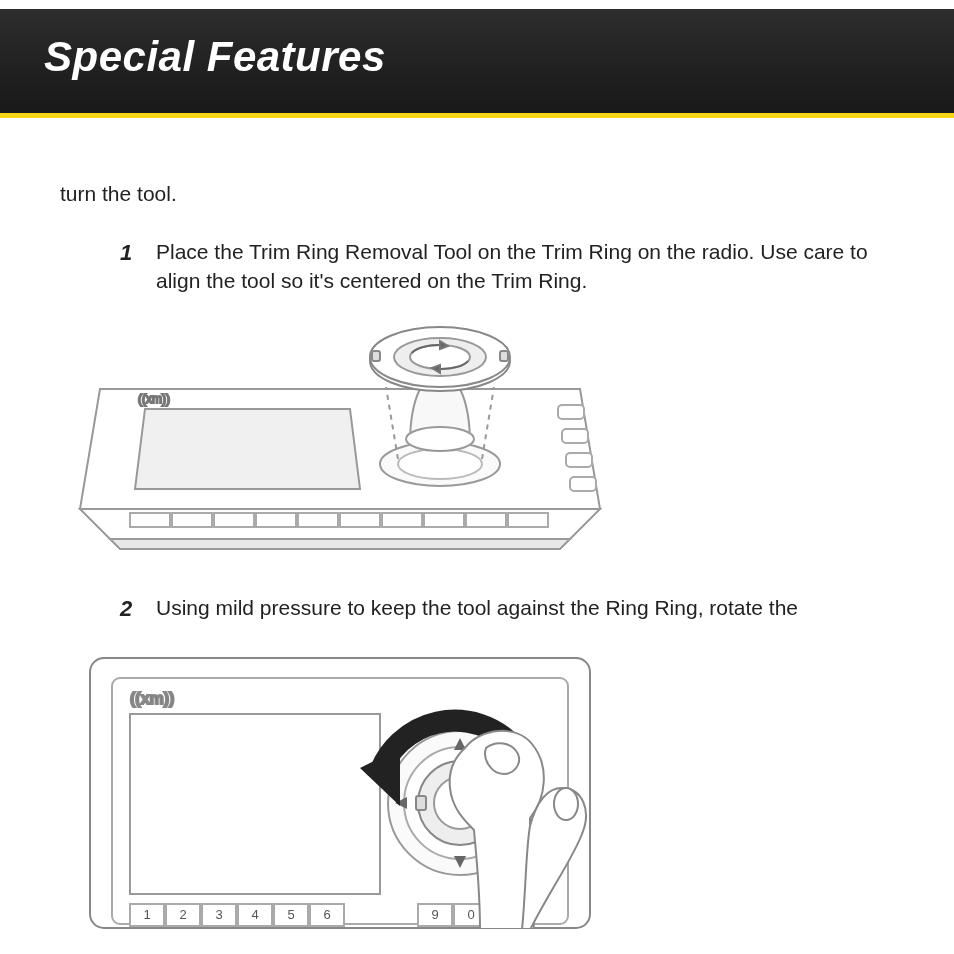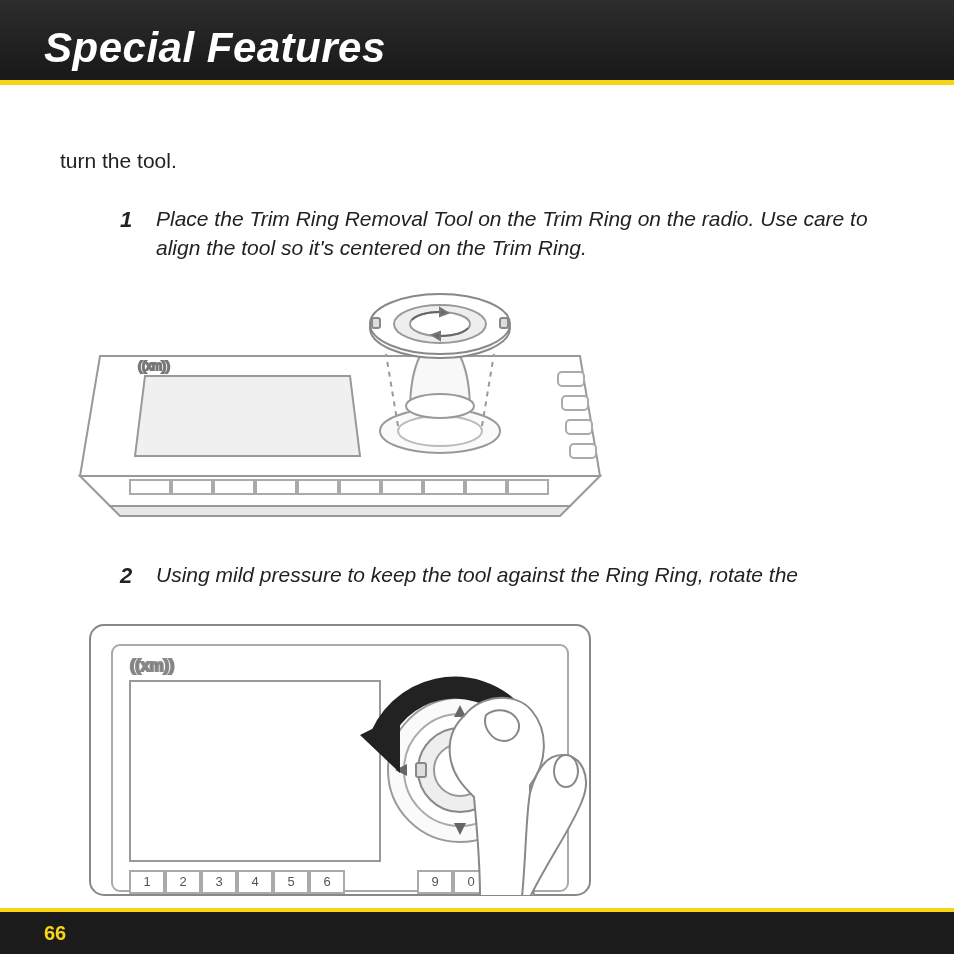--- a/index.html
+++ b/index.html
@@ -1,31 +1,32 @@
 <!DOCTYPE html>
 <html><head>
 <meta charset="utf-8">
 <style>
   * { box-sizing: border-box; margin: 0; padding: 0; }
   html, body { width: 954px; height: 954px; font-family: Arial, Helvetica, sans-serif; background: #fff; }
   .page { width: 954px; height: 954px; position: relative; display: flex; flex-direction: column; }
   .header {
     background: linear-gradient(#2d2d2d, #1a1a1a 90%);
     border-bottom: 5px solid #f7d416;
-    padding: 24px 0 8px 44px;
+    padding: 24px 0 32px 44px;
+    margin-top: 9px;
   }
   .header h1 { color: #fff; font-size: 42px; font-weight: 700; font-style: italic; letter-spacing: 0.5px; }
   .body { flex: 1 1 auto; padding: 62px 60px 0 60px; color: #222; font-size: 21px; line-height: 1.35; }
   .intro { margin-bottom: 30px; }
   .steps { list-style: none; padding-left: 60px; }
   .step { display: flex; margin-bottom: 14px; }
   .step-num {
     font-weight: 900; font-style: italic; font-size: 22px; width: 36px; flex: 0 0 36px;
   }
-  .step-text { flex: 1; font-style: italic; }
+  .step-text { flex: 1; }
   .figure { margin: 10px 0 28px 0; }
   .figure svg { display: inline-block; }
   .footer {
     position: absolute; left: 0; bottom: 0; width: 100%; height: 46px;
     background: #1b1b1b; border-top: 4px solid #f7d416;
     display: flex; align-items: center; padding-left: 44px;
   }
   .page-num { color: #f7d416; font-weight: 700; font-size: 20px; }
 </style>
 </head>
@@ -196,16 +197,13 @@
 
           <path d="M470,292 C490,252 512,222 522,196 C532,172 522,150 502,150 C486,150 476,166 470,188 C466,210 466,250 462,292 Z"></path>
 
           <ellipse cx="506" cy="166" rx="12" ry="16" fill="#fff"></ellipse>
         </g>
       </svg>
     </div>
 
   </div>
 
-  <div class="footer">
-    <span class="page-num">66</span>
-  </div>
 </div>
 
 </body></html>

